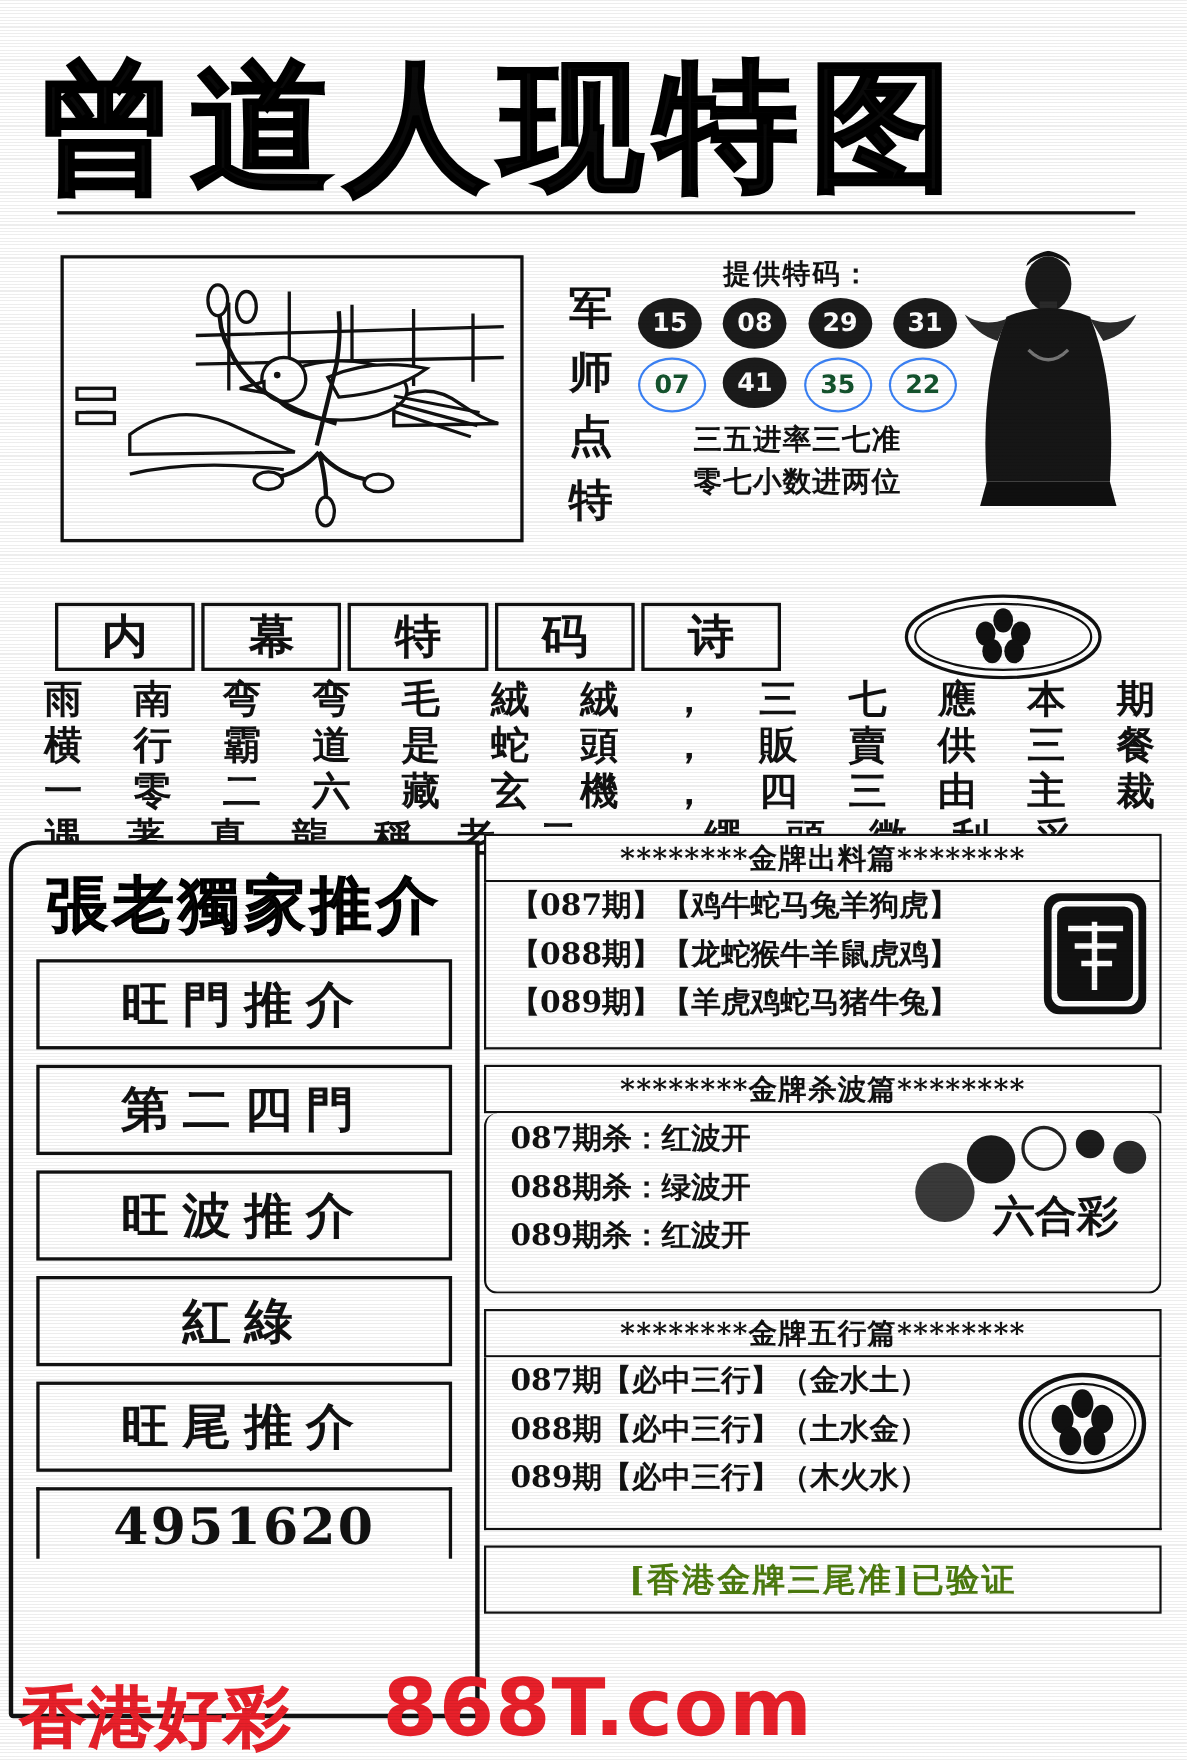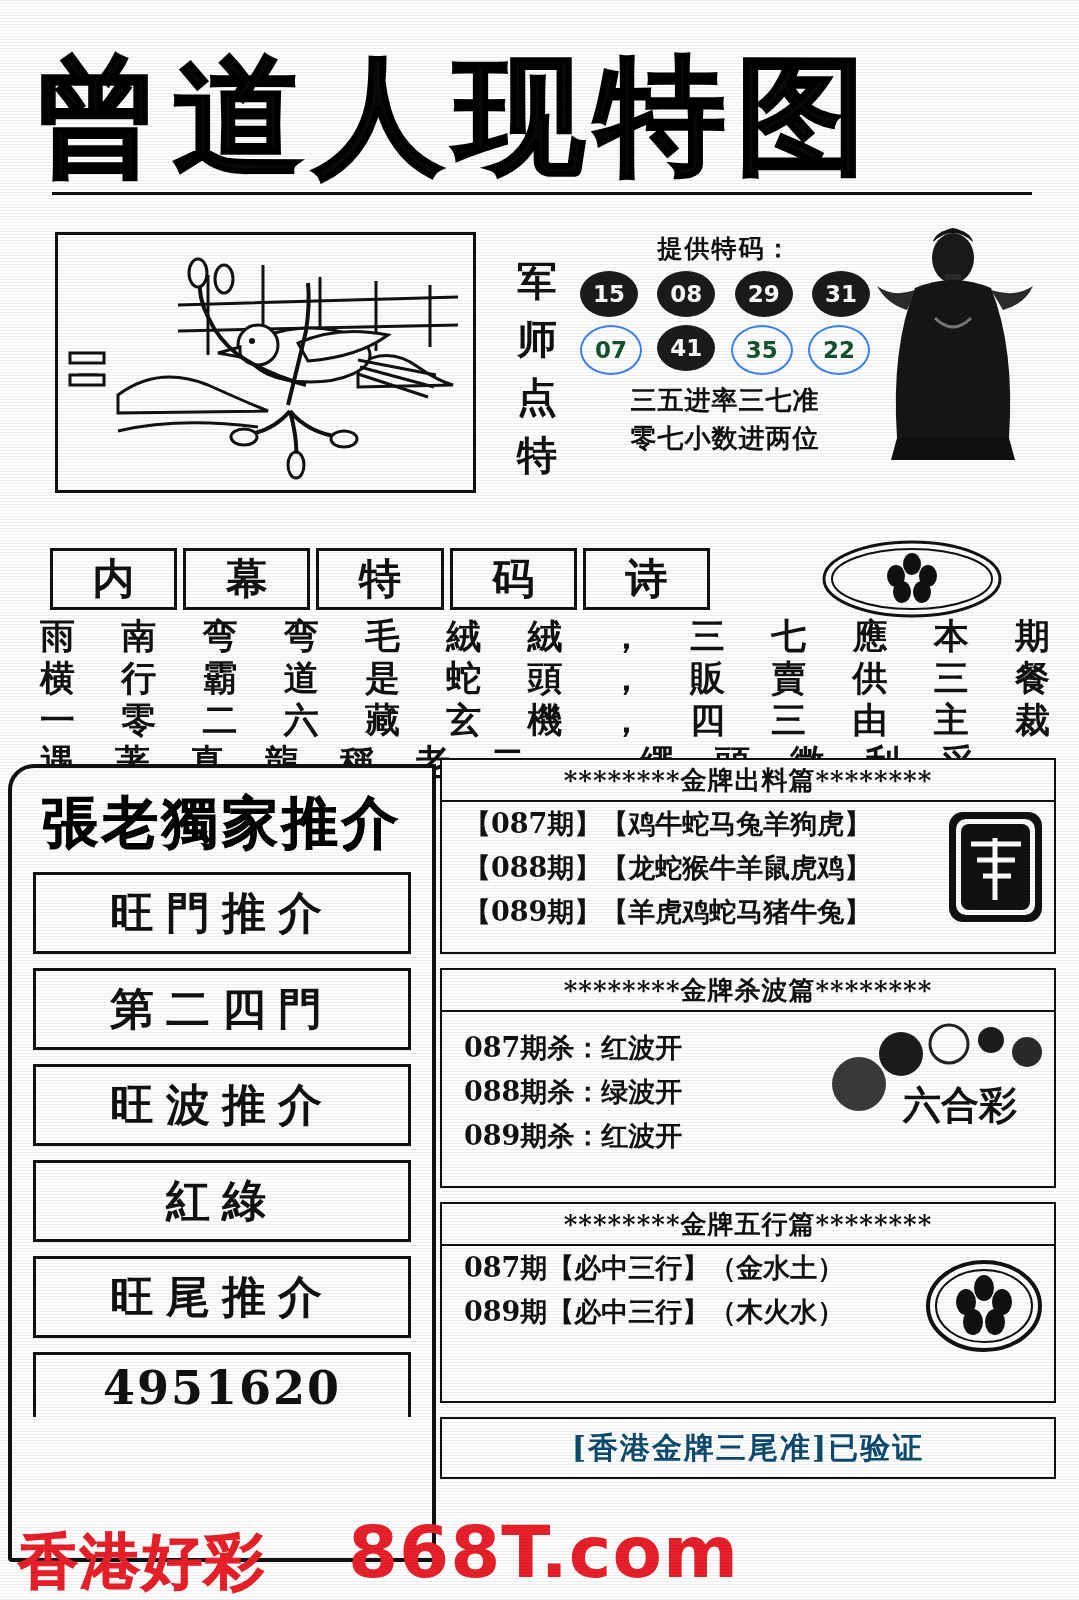--- a/index.html
+++ b/index.html
@@ -62,21 +62,21 @@
 
   
   .rightcol{position:absolute;left:440px;top:758px;width:612px;height:700px;}
   .sec-head{width:100%;border:2px solid #111;background:#fff;height:40px;display:flex;align-items:center;justify-content:center;
     font-family:"DejaVu Serif","Liberation Serif",serif;font-weight:bold;font-size:26px;color:#111;letter-spacing:1px;}
   .sec-body{width:100%;border:2px solid #111;border-top:none;background:#fff;position:relative;}
   .line-item{font-family:"DejaVu Serif","Liberation Serif",serif;font-weight:bold;font-size:27px;line-height:44px;color:#111;
     padding-left:22px;white-space:nowrap;}
   .sec-gap{height:14px;}
   .verified{width:100%;height:58px;border:2px solid #111;display:flex;align-items:center;justify-content:center;
-    font-family:"DejaVu Serif","Liberation Serif",serif;font-weight:bold;font-size:30px;color:#0c4a6e;letter-spacing:2px;}
+    font-family:"DejaVu Serif","Liberation Serif",serif;font-weight:bold;font-size:30px;color:#4d7c0f;letter-spacing:2px;}
   .deco-fu{position:absolute;right:6px;top:6px;width:105px;height:118px;}
   .deco-balls{position:absolute;right:8px;top:10px;width:215px;height:110px;}
   .deco-flower{position:absolute;right:10px;top:10px;width:120px;height:100px;}
 
   
   .watermark{position:absolute;left:0;bottom:6px;width:1079px;height:86px;}
   .wm-cn{position:absolute;left:18px;top:14px;font-family:"DejaVu Serif","Liberation Serif",serif;font-weight:bold;
     font-size:60px;color:#e8202a;letter-spacing:2px;-webkit-text-stroke:1px #e8202a;}
   .wm-en{position:absolute;left:348px;top:2px;font-family:"DejaVu Sans","Liberation Sans",sans-serif;font-weight:bold;
     font-size:72px;color:#e8202a;letter-spacing:1px;}
@@ -273,41 +273,42 @@
           <rect x="13" y="11" width="79" height="96" rx="10" fill="#fff"></rect>
           <rect x="18" y="16" width="69" height="86" rx="8" fill="#111"></rect>
           <path d="M28 36 L78 36 M34 52 L72 52 M40 68 L68 68 M52 30 L52 92" stroke="#fff" stroke-width="5" fill="none"></path>
         </svg>
       </div>
     </div>
 
     <div class="sec-gap"></div>
 
     <div class="sec-head">********金牌杀波篇********</div>
-    <div class="sec-body" style="height:160px;padding-top:14px;">
+    <div class="sec-body" style="height:160px;padding-top:2px;border-radius:12px;">
       <div class="line-item">087期杀：红波开</div>
       <div class="line-item">088期杀：绿波开</div>
       <div class="line-item">089期杀：红波开</div>
       <div class="deco-balls">
         <svg width="215" height="115" viewBox="0 0 215 115">
           <circle cx="28" cy="62" r="27" fill="#3a3a3a"></circle>
           <circle cx="70" cy="32" r="22" fill="#1c1c1c"></circle>
           <circle cx="118" cy="22" r="19" fill="#fff" stroke="#222" stroke-width="3"></circle>
           <circle cx="160" cy="18" r="13" fill="#1c1c1c"></circle>
           <circle cx="196" cy="30" r="15" fill="#2a2a2a"></circle>
           <text x="72" y="96" font-family="DejaVu Serif, serif" font-size="38" font-weight="bold" fill="#111">六合彩</text>
         </svg>
       </div>
     </div>
 
     <div class="sec-gap"></div>
 
     <div class="sec-head">********金牌五行篇********</div>
     <div class="sec-body" style="height:155px;padding-top:0;">
       <div class="line-item">087期【必中三行】（金水土）</div>
+      <div class="line-item">088期【必中三行】（土水金）</div>
       <div class="line-item">089期【必中三行】（木火水）</div>
       <div class="deco-flower">
         <svg width="120" height="100" viewBox="0 0 120 100">
           <ellipse cx="60" cy="50" rx="56" ry="44" fill="none" stroke="#111" stroke-width="4"></ellipse>
           <ellipse cx="60" cy="50" rx="48" ry="36" fill="none" stroke="#111" stroke-width="2"></ellipse>
           <g fill="#111">
             <ellipse cx="60" cy="32" rx="10" ry="13"></ellipse>
             <ellipse cx="42" cy="46" rx="10" ry="13"></ellipse>
             <ellipse cx="78" cy="46" rx="10" ry="13"></ellipse>
             <ellipse cx="49" cy="66" rx="10" ry="13"></ellipse>

